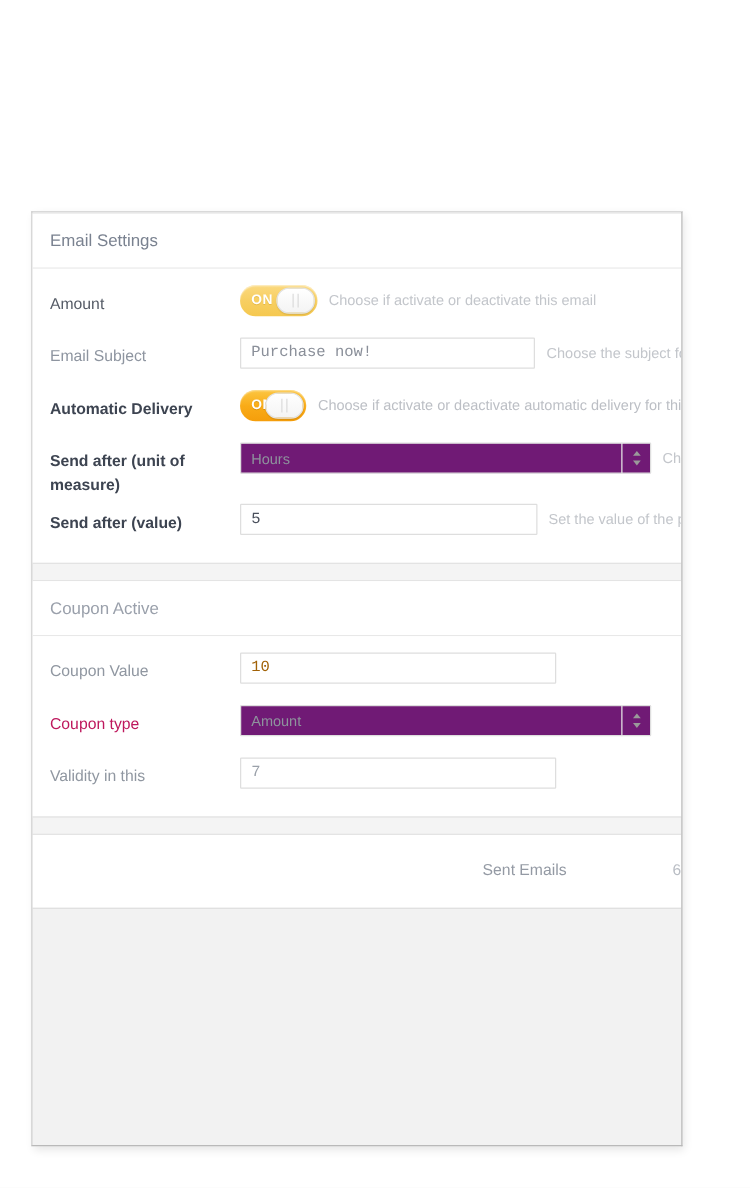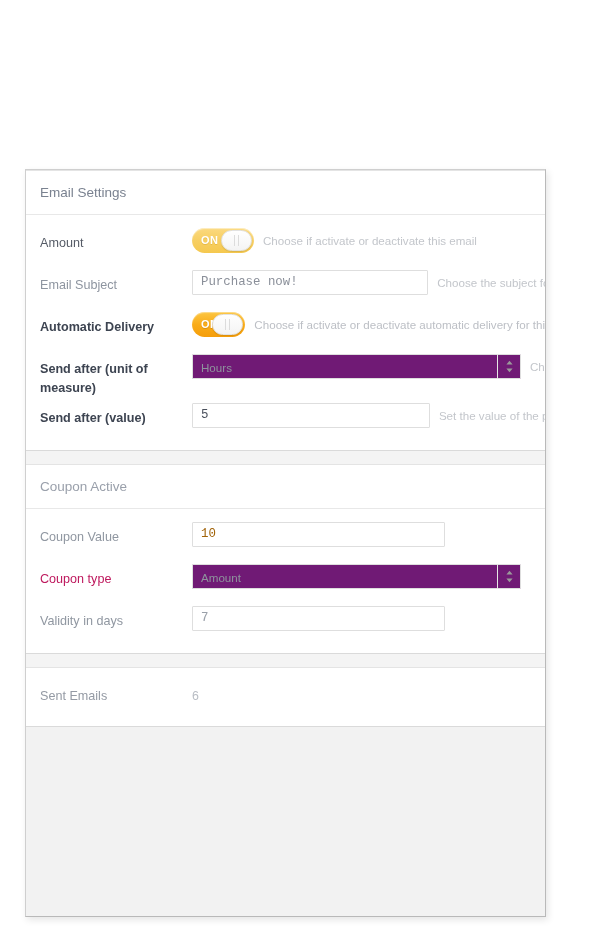--- a/index.html
+++ b/index.html
@@ -208,20 +208,21 @@
     line-height: 25px;
   }
   .help.h-strong { color: #bcbfc5; }
 
   
   .report-row {
     display: flex;
     align-items: center;
     min-height: 40px;
     padding-left: 14px;
+    justify-content: flex-end;
   }
   .report-label {
     width: 152px;
     flex: 0 0 152px;
     font-size: 12.6px;
     color: #949aa4;
   }
   .report-value {
     font-size: 12.4px;
     color: #b9bdc4;
@@ -317,21 +318,21 @@
               <svg width="9" height="13" viewBox="0 0 9 13">
                 <path d="M4.5 0.7 L7.6 4.6 L1.4 4.6 Z" fill="#9a9a9a"></path>
                 <path d="M4.5 12.3 L1.4 8.4 L7.6 8.4 Z" fill="#9a9a9a"></path>
               </svg>
             </span>
           </span>
         </div>
       </div>
 
       <div class="row">
-        <div class="row-label lab-faded">Validity in days</div>
+        <div class="row-label lab-faded">Validity in this</div>
         <div class="row-control">
           <input class="text-input w-valid" type="text" value="7" style="">
         </div>
       </div>
 
     </div>
   </div>
 
   <div class="spacer"></div>
 

